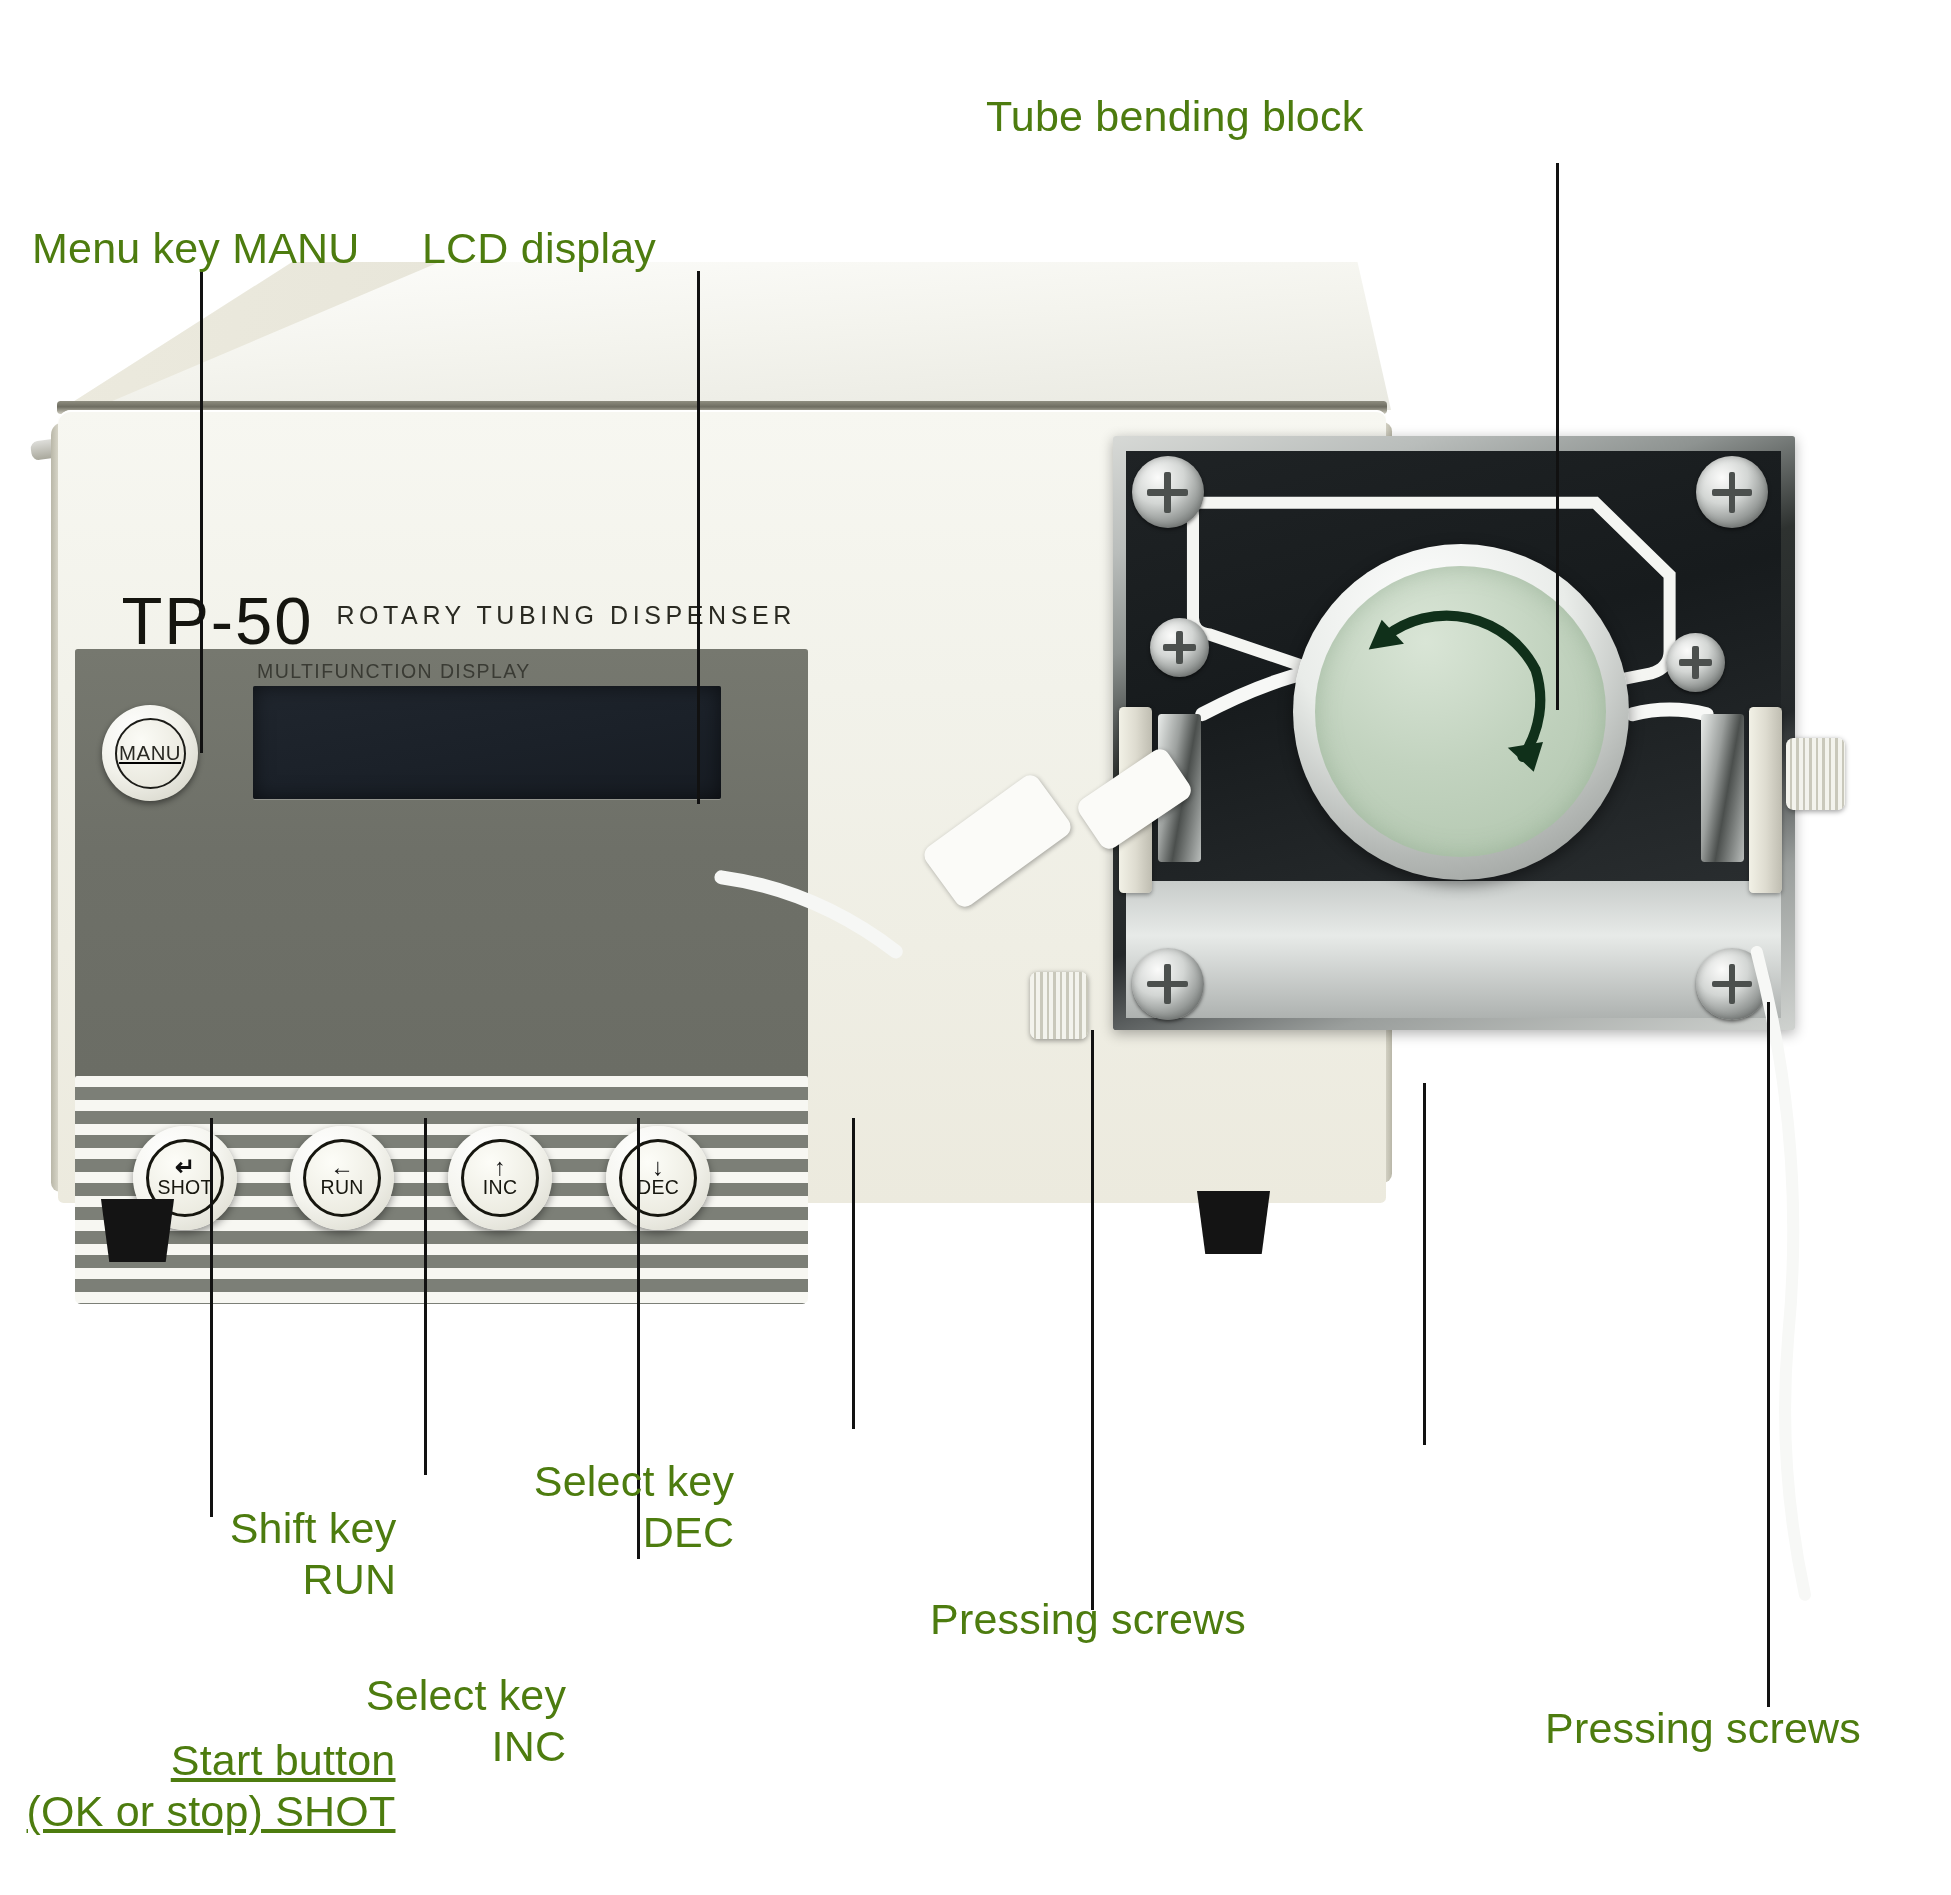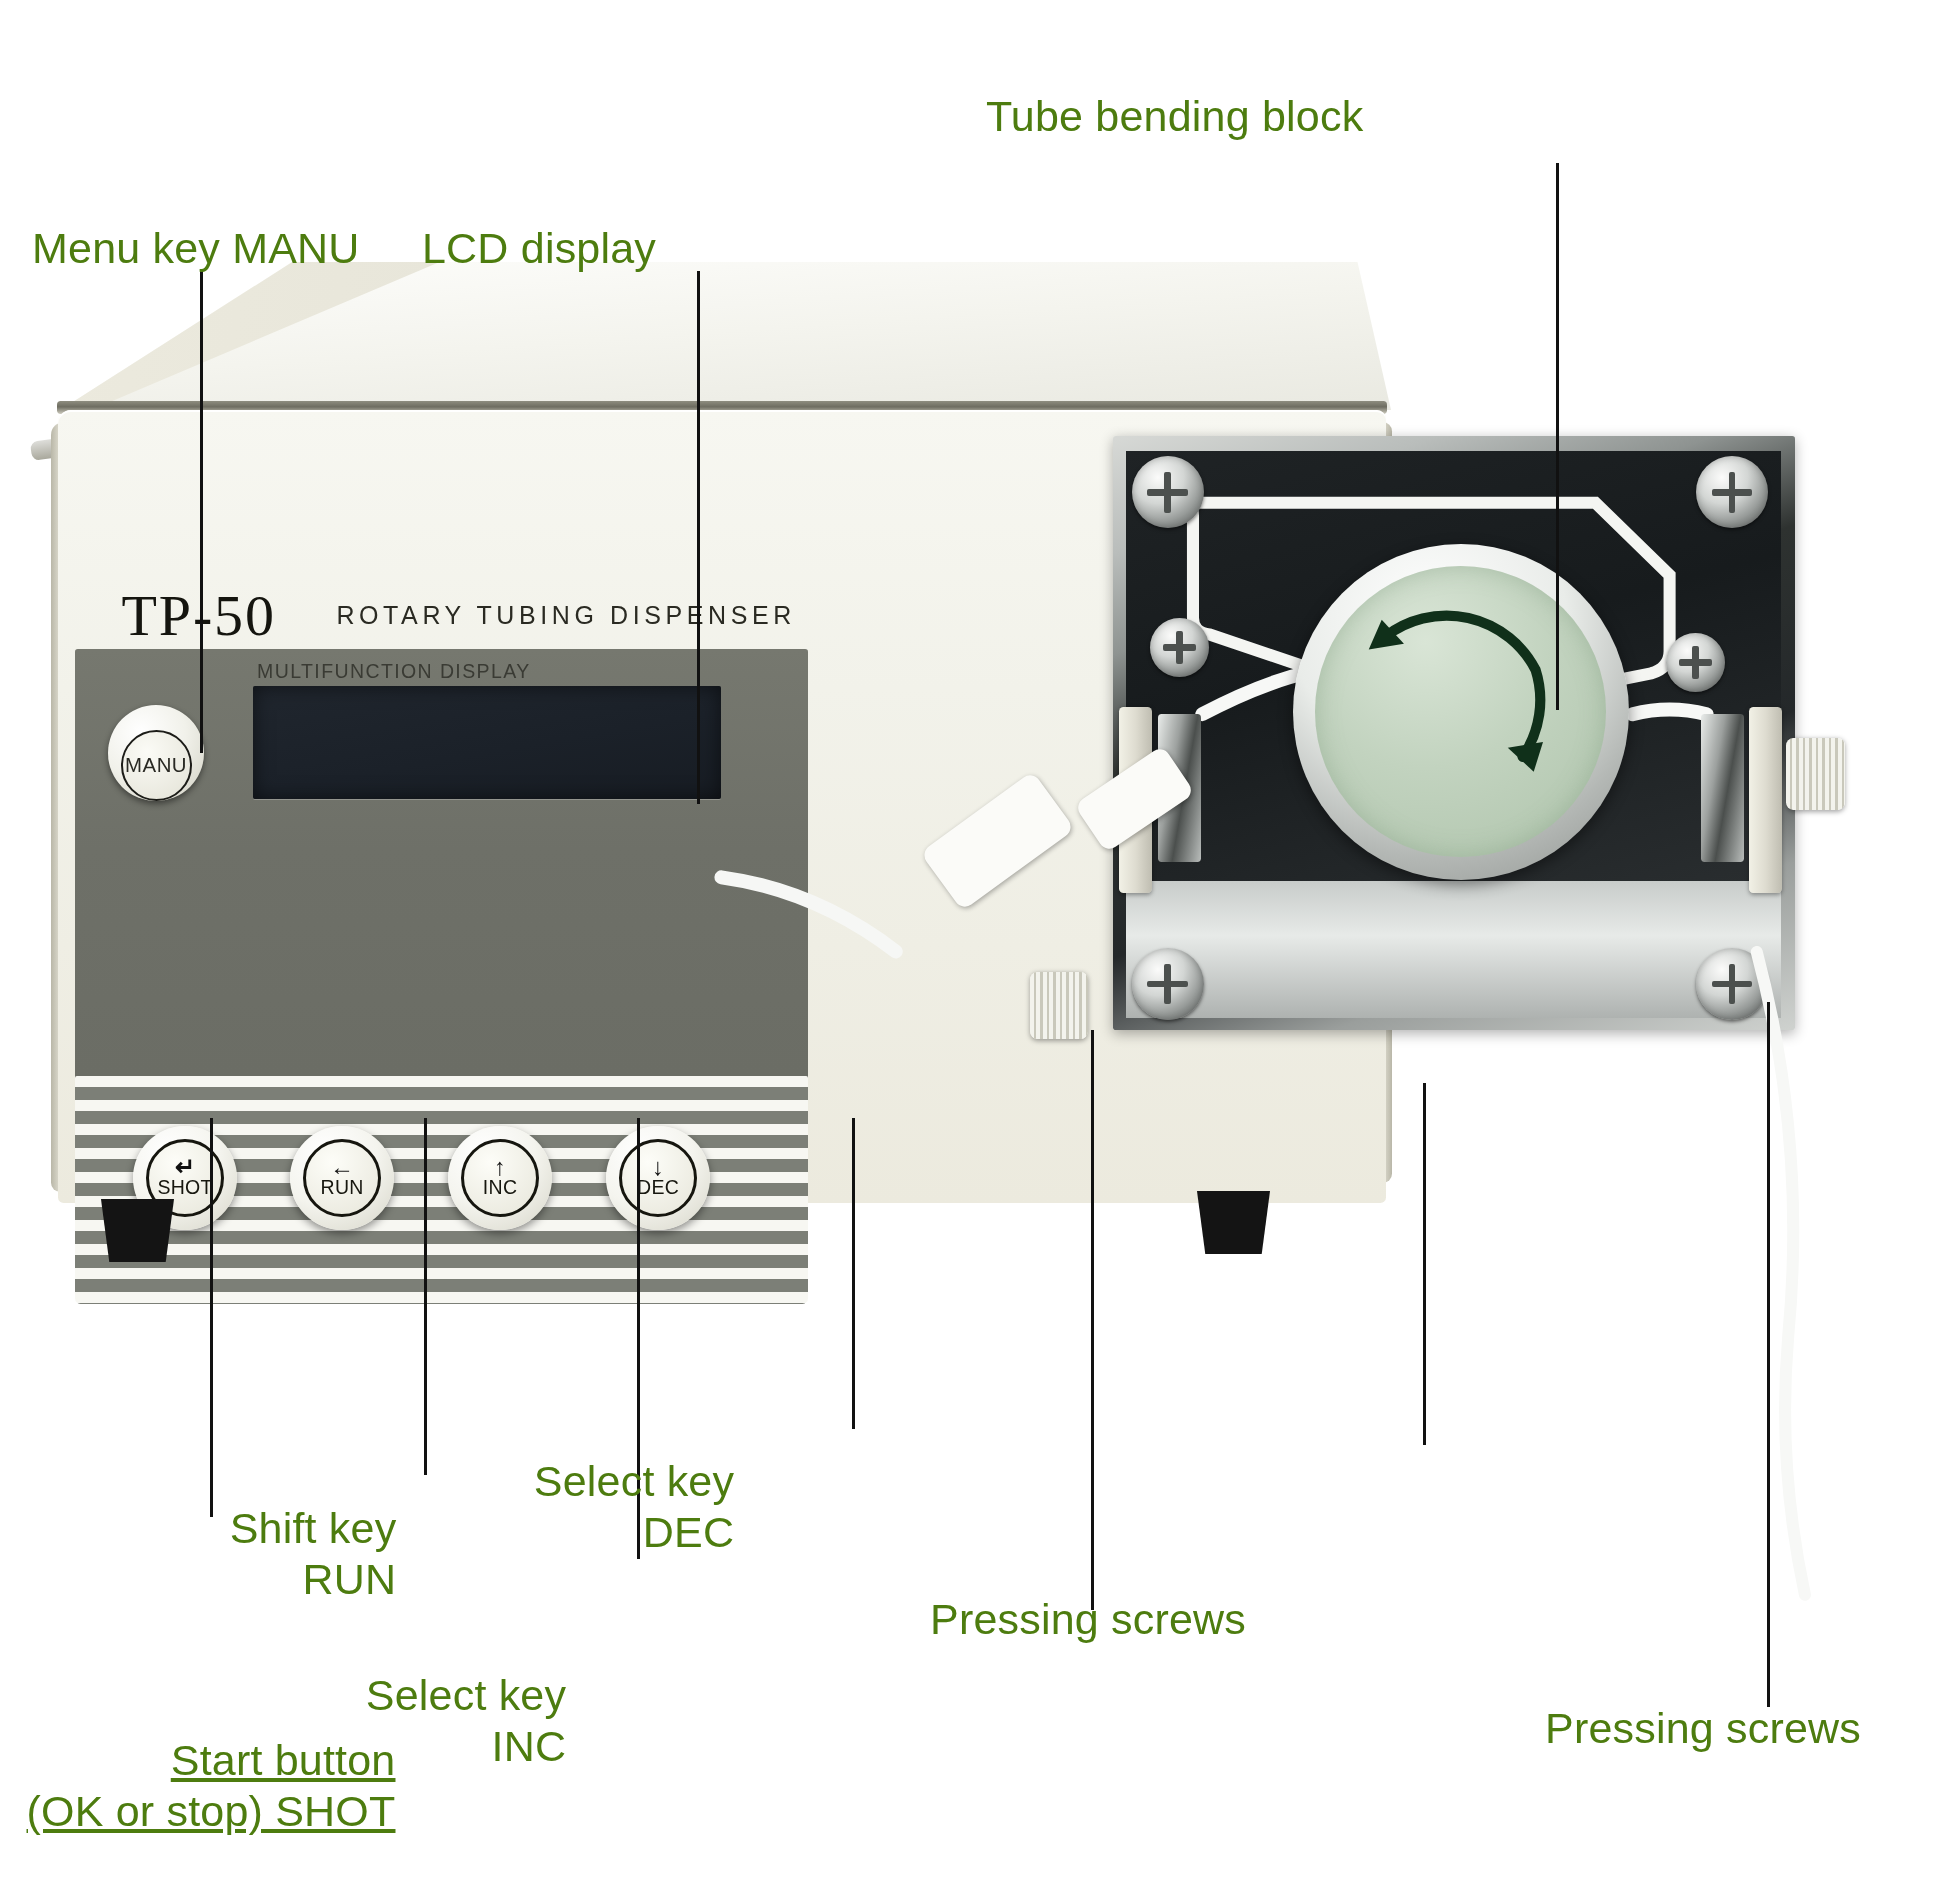--- a/index.html
+++ b/index.html
@@ -57,46 +57,46 @@
     background:linear-gradient(270deg,#b9b7a8,#e6e4d8 55%,#f4f3ea);
     border-radius:0 9.3px 9.3px 0;
   }
   
   .knob{position:absolute;width:28px;height:18.6px;border-radius:7.4px;
         background:linear-gradient(180deg,#dededa,#a9a89c);}
   .knob.l{left:-20.4px;top:178px;transform:rotate(-8deg);}
   .knob.r{left:1334px;top:176px;transform:rotate(8deg);}
 
   
-  .brand{position:absolute;left:63px;top:172px;font-size:58px;color:#15150f;
-         letter-spacing:1.9px;font-family:Liberation Serif, serif;text-align:right;}
+  .brand{position:absolute;left:63px;top:172px;font-size:67px;color:#15150f;
+         letter-spacing:1.9px;font-family:Liberation Sans, sans-serif;text-align:right;}
   .subbrand{position:absolute;left:278px;top:191px;font-size:25px;color:#2a2a22;
             letter-spacing:4.6px;font-family:"Liberation Sans", sans-serif;}
 
   
   .panel{
     position:absolute;left:16.7px;top:239px;width:733px;height:501px;
     background:linear-gradient(180deg,#76786f 0%,#6e7068 40%,#6a6c64 100%);
     border-radius:2.8px;
   }
   .panel-label{position:absolute;left:182px;top:11px;font-size:19.5px;color:#3a3b34;
                letter-spacing:1.4px;}
   .lcd{
     position:absolute;left:178px;top:37px;width:468px;height:113px;
     background:linear-gradient(170deg,#20262e 0%,#1b2129 55%,#171c23 100%);
     box-shadow:inset 0 0 20.4px rgba(0,0,0,.55), 0 0.9px 0 rgba(255,255,255,.25);
     border-radius:1.9px;
   }
 
   
   .manu{
-    position:absolute;left:33px;top:56px;width:96px;height:96px;border-radius:50%;
+    position:absolute;left:27px;top:56px;width:96px;height:96px;border-radius:50%;
     background:radial-gradient(circle at 34% 28%,#ffffff 0%,#f1f1ea 48%,#cfcec1 100%);
     box-shadow:0 2.8px 6.5px rgba(0,0,0,.45);
-    display:flex;align-items:flex-end;justify-content:center;
+    display:flex;align-items:center;justify-content:center;text-decoration:underline;
   }
   .manu-in{
     width:67px;height:67px;border-radius:50%;border:2.8px solid #1c1c18;
     background:radial-gradient(circle at 36% 30%,#fbfbf6,#e3e2d6);
     display:flex;align-items:center;justify-content:center;
   }
   .manu-in span{font-size:20.4px;color:#2a2a24;letter-spacing:0.5px;}
 
   
   .keypad{

